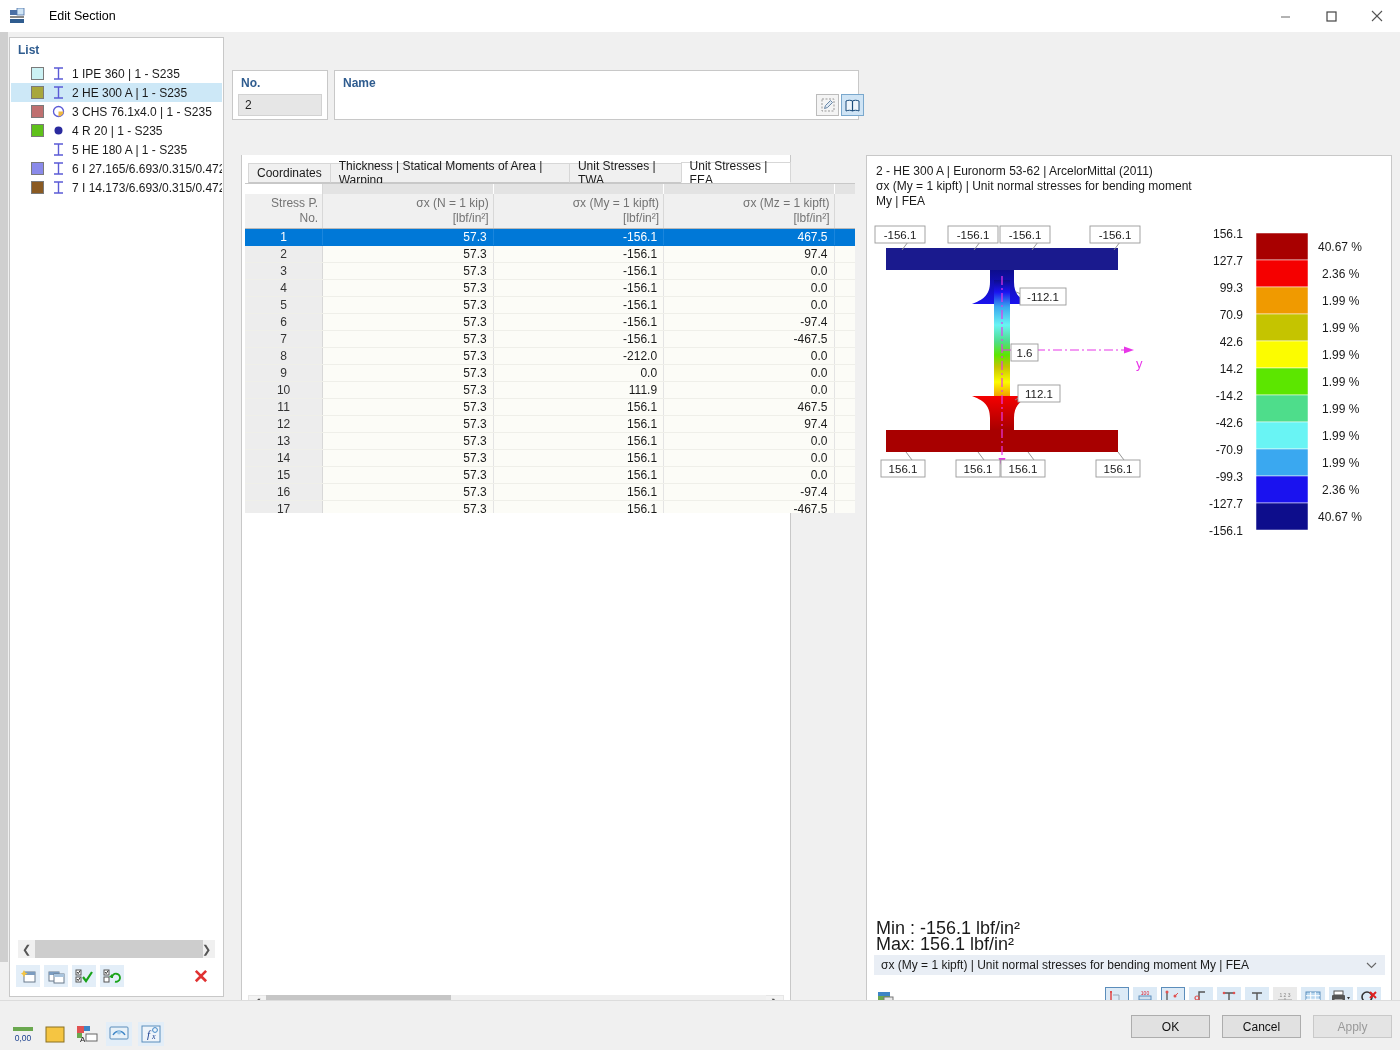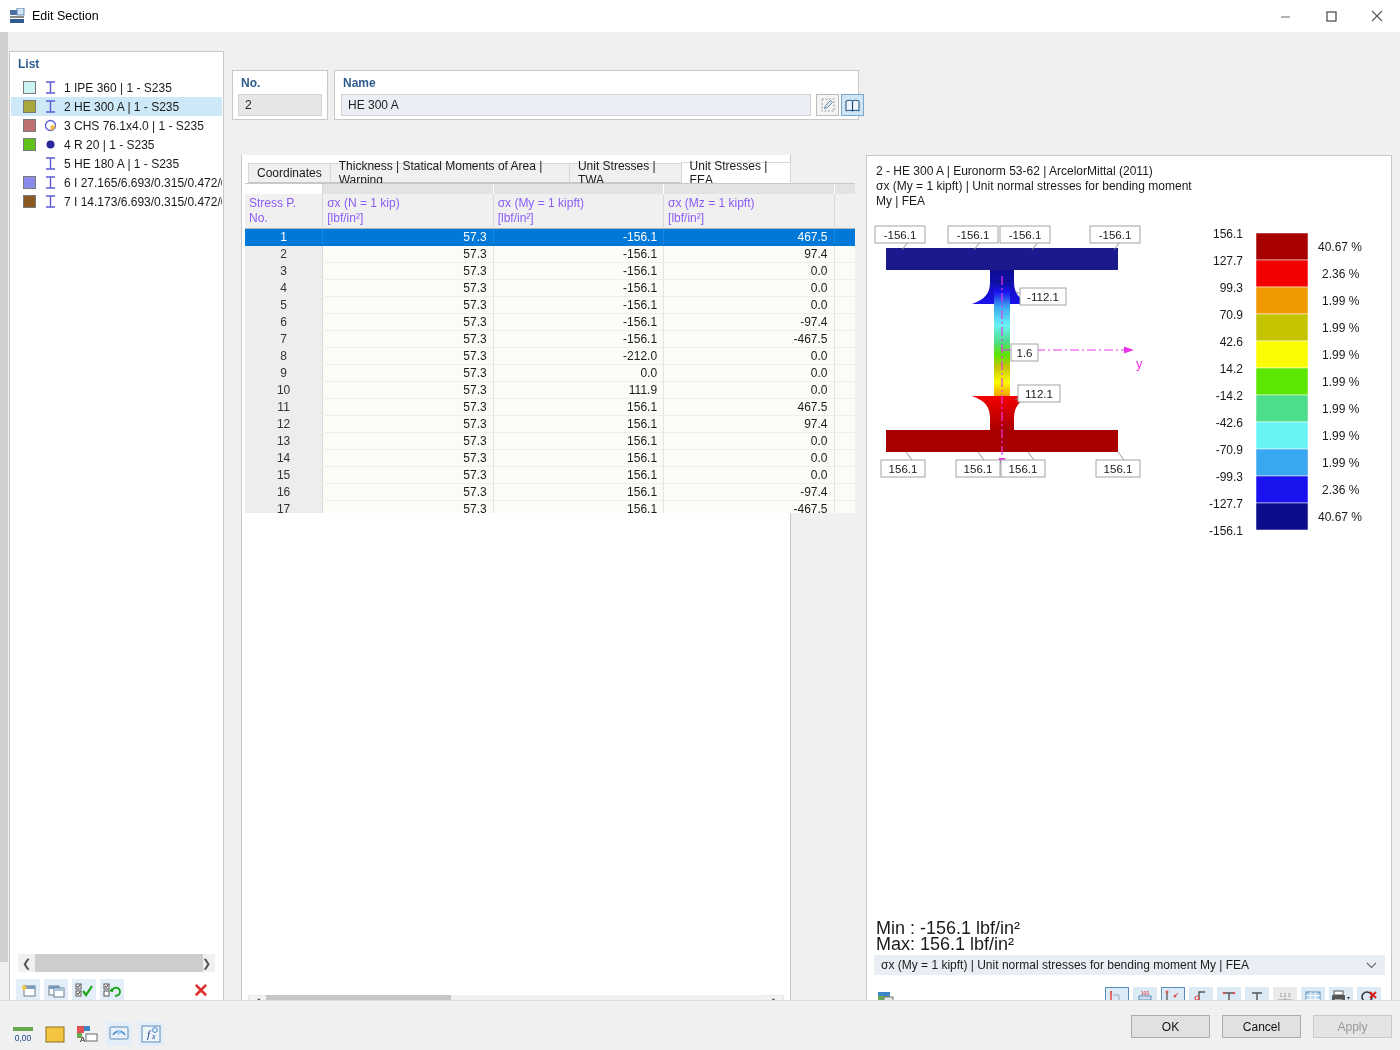--- a/index.html
+++ b/index.html
@@ -10,39 +10,39 @@
     font-size: 12px;
     color: #1a1a1a;
     background: #ffffff;
     overflow: hidden;
   }
   .app { position: relative; width: 1400px; height: 1050px; background: #f0f0f0; }
 
   
   .titlebar {
     position: absolute; left: 0; top: 0; width: 1400px; height: 32px;
-    background: #ffffff; display: flex; align-items: center;
+    background: #ffffff; display: flex; align-items: center; gap: 17px;
   }
   .titlebar .tb-icon { margin-left: 9px; margin-right: 7px; width: 16px; height: 16px; position: relative; }
   .titlebar .tb-title { font-size: 12.5px; color: #000; }
   .win-btns { position: absolute; right: 0; top: 0; height: 32px; display: flex; }
   .win-btn { width: 46px; height: 32px; display: flex; align-items: center; justify-content: center; color: #333; font-size: 12px; }
 
   
   .body-area { position: absolute; left: 0; top: 32px; width: 1400px; height: 968px; background: #f0f0f0; }
   .left-strip { position: absolute; left: 0; top: 0; width: 8px; height: 930px; background: #cfcfcf; }
 
   
   .list-panel {
-    position: absolute; left: 9px; top: 19px; width: 215px; height: 960px;
+    position: absolute; left: 9px; top: 5px; width: 215px; height: 960px;
     background: #ffffff; border: 1px solid #c8c8c8;
   }
   .panel-label { color: #2f5c8f; font-weight: bold; font-size: 12px; padding: 5px 0 3px 8px; }
   .list-rows { position: absolute; left: 1px; top: 26px; right: 1px; bottom: 62px; overflow: hidden; }
-  .list-row { display: flex; align-items: center; height: 19px; padding-left: 12px; font-size: 12px; white-space: nowrap; }
+  .list-row { display: flex; align-items: center; height: 19px; padding-left: 20px; font-size: 12px; white-space: nowrap; }
   .list-row.selected { background: #cde8f7; }
   .sw { width: 13px; height: 13px; border: 1px solid #7a7a7a; margin-right: 7px; flex: 0 0 auto; }
   .sw.empty { border: none; background: transparent; }
   .ishape { width: 14px; margin-right: 7px; flex: 0 0 auto; display: flex; align-items: center; justify-content: center; }
   .lrow-text { overflow: hidden; text-overflow: clip; }
 
   .list-hscroll { position: absolute; left: 8px; right: 8px; bottom: 38px; height: 18px; background: #f0f0f0; display: flex; align-items: center; }
   .hs-arrow { width: 17px; height: 18px; display: flex; align-items: center; justify-content: center; color: #555; font-size: 11px; }
   .hs-track { flex: 1; height: 18px; background: #f0f0f0; position: relative; }
   .hs-thumb { position: absolute; left: 0; top: 0; height: 18px; width: 168px; background: #cdcdcd; }
@@ -81,21 +81,21 @@
   .stab.active { background: #ffffff; border-bottom-color: #ffffff; height: 21px; }
 
   
   .tbl-wrap { position: absolute; left: 3px; top: 28px; width: 610px; height: 330px; overflow: hidden; border-top: 1px solid #c8c8c8; }
   table.grid { border-collapse: collapse; table-layout: fixed; width: 760px; }
   table.grid th, table.grid td { font-size: 12px; font-weight: normal; }
   .hdr-strip td { height: 10px; background: #e3e3e3; border-right: 1px solid #ffffff; padding: 0; }
   .hdr-strip td.c0 { background: #ffffff; border-right: 1px solid #d8d8d8; }
   table.grid thead th {
     background: #f0f0f0; border-right: 1px solid #d8d8d8; border-bottom: 1px solid #b9b9b9;
-    height: 34px; text-align: left; line-height: 15px; padding: 0 4px; color: #8b5cf6;
+    height: 34px; text-align: right; line-height: 15px; padding: 0 4px; color: #737373;
   }
   table.grid tbody td { height: 17px; border-right: 1px solid #e4e4e4; border-bottom: 1px solid #efefe9;
     background: #fcfcf7; text-align: right; padding: 0 6px; }
   table.grid tbody td.idx { background: #ededed; text-align: center; padding: 0; color: #333; border-right: 1px solid #d8d8d8; }
   table.grid tbody tr.sel td { background: #0078d7; color: #ffffff; border-right-color: #1a86dd; border-bottom-color: #0078d7; }
   table.grid tbody tr.sel td.idx { background: #0078d7; color: #ffffff; }
   .colw0 { width: 62px; } .colw { width: 136px; }
 
   .tbl-hscroll { position: absolute; left: 6px; right: 6px; bottom: 7px; height: 17px; background: #f3f3f3; display: flex; align-items: center; border: 1px solid #e6e6e6; }
   .tbl-hscroll .hs-thumb { width: 185px; background: #c6c6c6; }
@@ -288,21 +288,20 @@
       </div>
     </div>
 
     <div class="no-box">
       <div class="panel-label">No.</div>
       <div class="fld">2</div>
     </div>
 
     <div class="name-box">
       <div class="panel-label">Name</div>
-      <div class="fld">HE 300 A</div>
       <div class="mini-btn" style="left:481px; top:23px;">
         <svg width="14" height="14" viewBox="0 0 14 14">
             <rect x="1" y="1" width="12" height="12" fill="none" stroke="#999" stroke-dasharray="2 1.5"></rect>
             <path d="M3.5 10.5l1-3 5-5 2 2-5 5z" fill="#dfe8f2" stroke="#5b7c9e" stroke-width="0.9"></path>
           </svg>
       </div>
       <div class="mini-btn accent" style="left:506px; top:23px;">
         <svg width="15" height="13" viewBox="0 0 15 13">
             <path d="M1 2c2.5-1 4.5-1 6.5 0v10C5.5 11 3.5 11 1 12z" fill="#eef5fb" stroke="#1a4b7a" stroke-width="1"></path>
             <path d="M14 2c-2.5-1-4.5-1-6.5 0v10c2-1 4-1 6.5 0z" fill="#eef5fb" stroke="#1a4b7a" stroke-width="1"></path>

